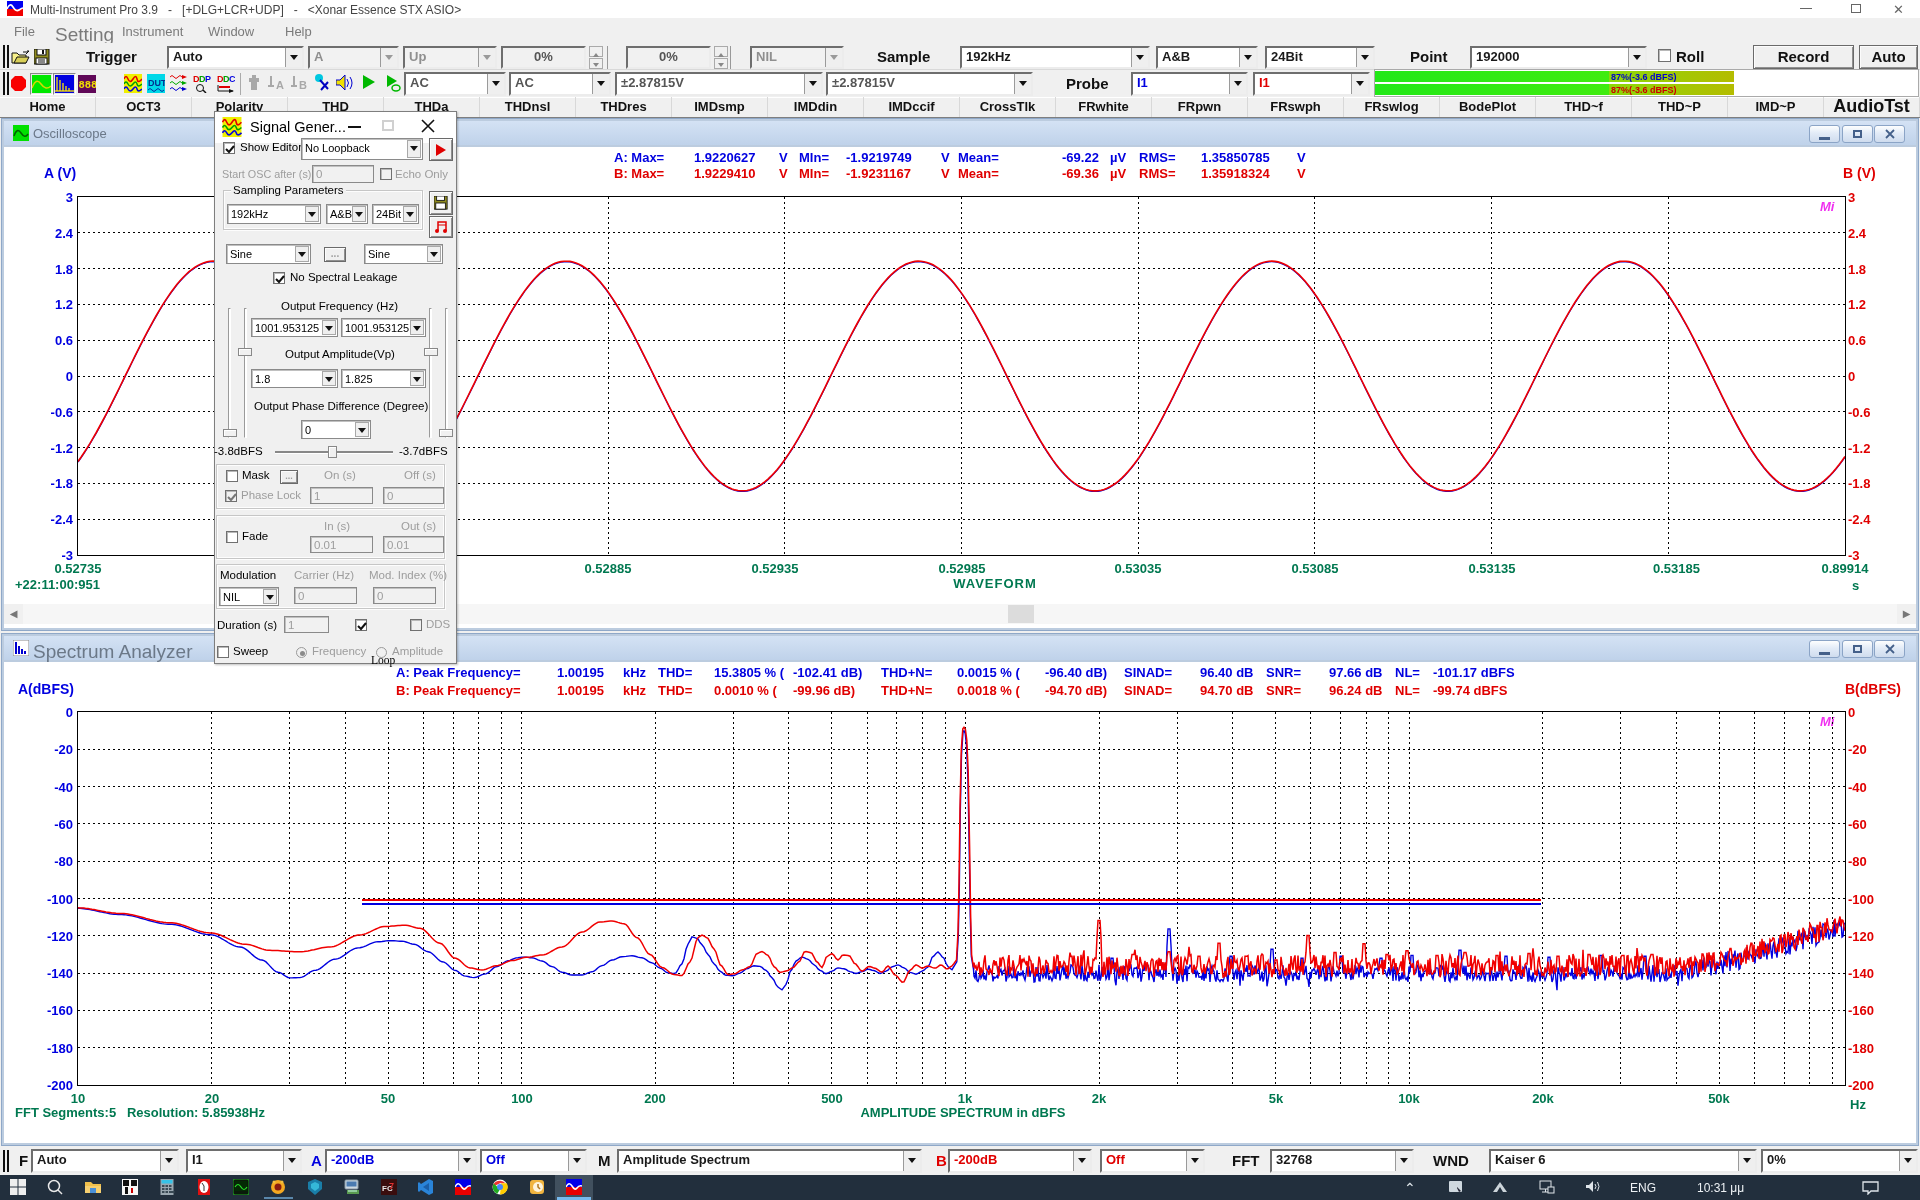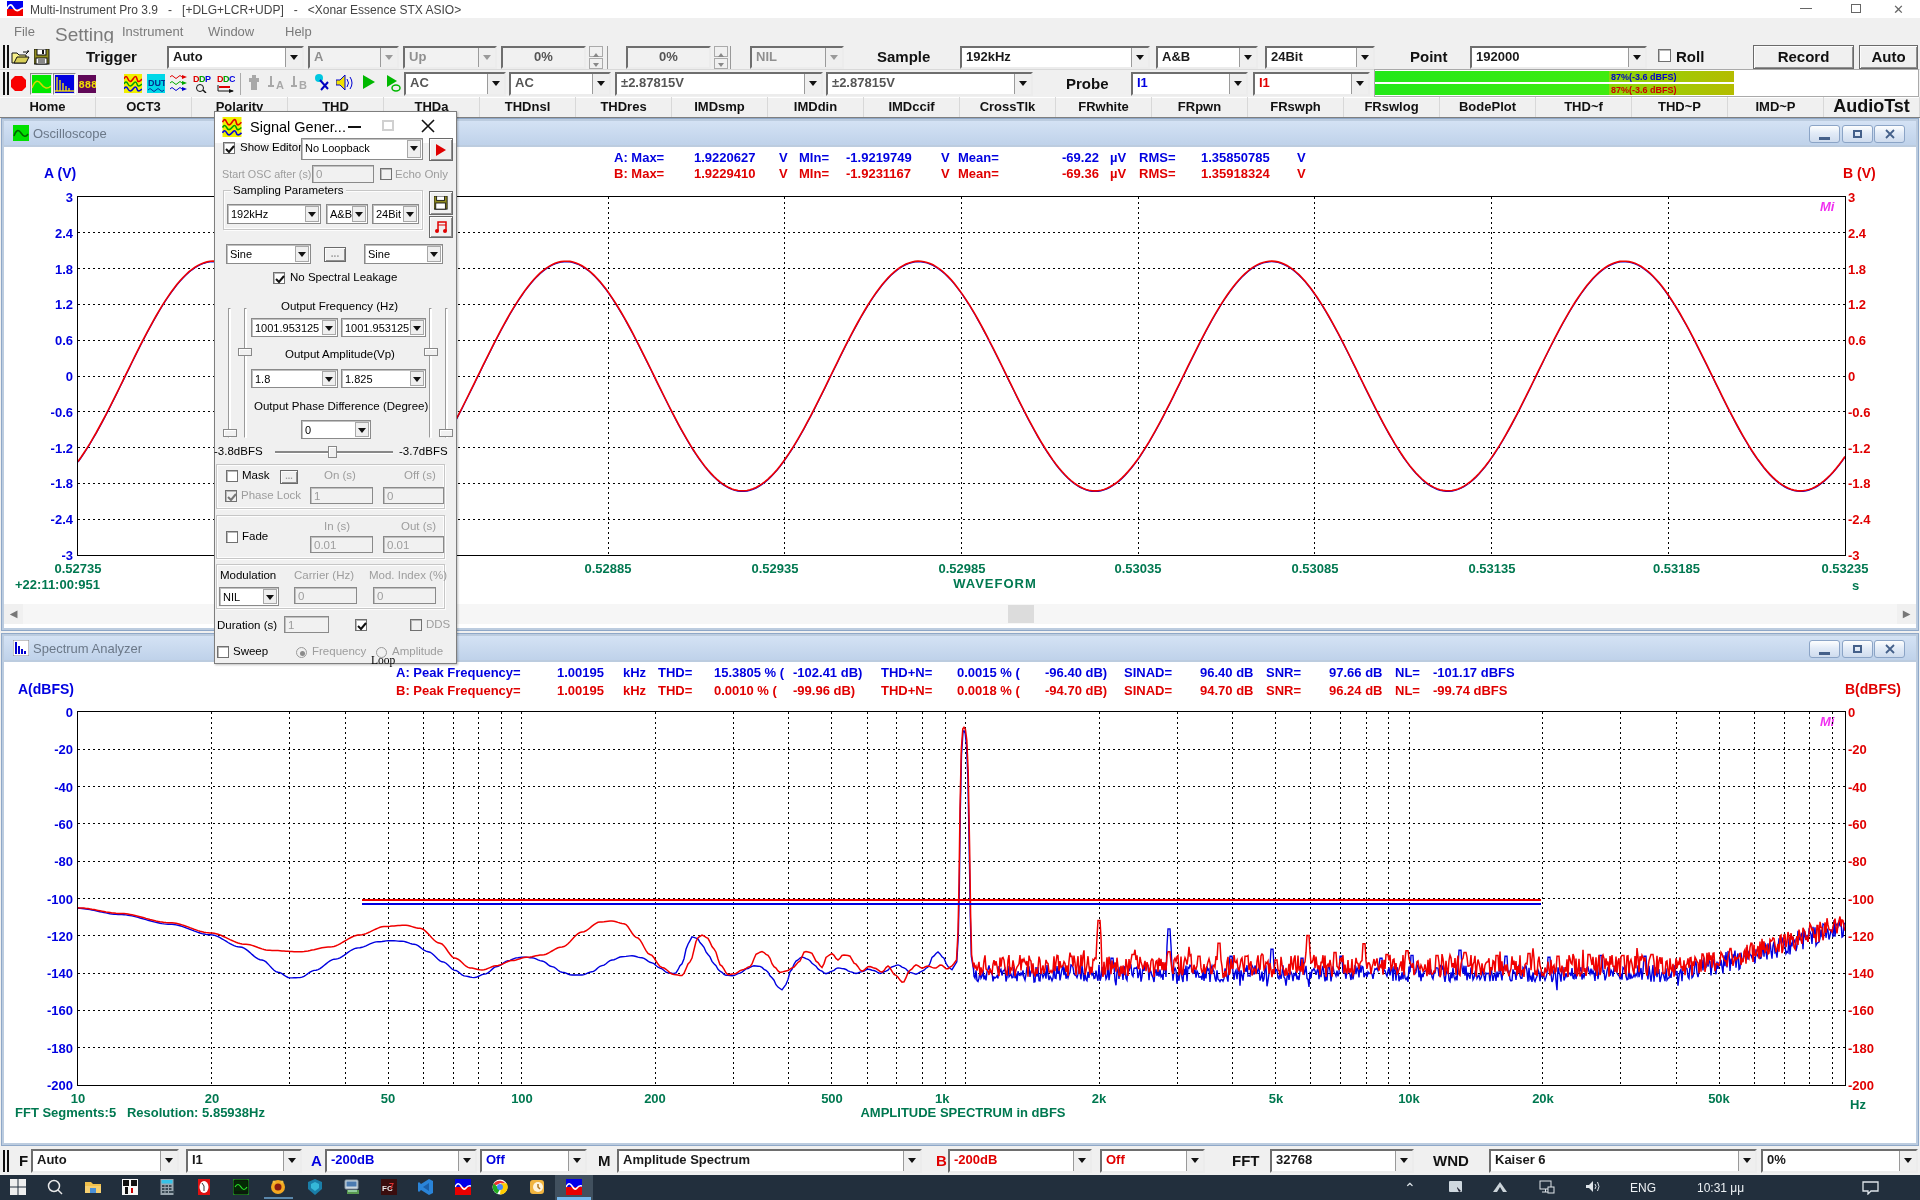--- a/index.html
+++ b/index.html
@@ -283,21 +283,21 @@
 <div class="tt grn" style="left:46px;top:561px;width:64px;text-align:center">0.52735</div>
 <div class="tt grn" style="left:223px;top:561px;width:64px;text-align:center">0.52785</div>
 <div class="tt grn" style="left:399px;top:561px;width:64px;text-align:center">0.52835</div>
 <div class="tt grn" style="left:576px;top:561px;width:64px;text-align:center">0.52885</div>
 <div class="tt grn" style="left:743px;top:561px;width:64px;text-align:center">0.52935</div>
 <div class="tt grn" style="left:930px;top:561px;width:64px;text-align:center">0.52985</div>
 <div class="tt grn" style="left:1106px;top:561px;width:64px;text-align:center">0.53035</div>
 <div class="tt grn" style="left:1283px;top:561px;width:64px;text-align:center">0.53085</div>
 <div class="tt grn" style="left:1460px;top:561px;width:64px;text-align:center">0.53135</div>
 <div class="tt grn" style="left:1636px;top:561px;width:64px;text-align:right">0.53185</div>
-<div class="tt grn" style="left:1813px;top:561px;width:64px;text-align:center">0.53235</div>
+<div class="tt grn" style="left:1813px;top:561px;width:64px;text-align:center">0.89914</div>
 <div class="tt grn" style="left:15px;top:577px">+22:11:00:951</div>
 <div class="tt grn" style="left:915px;top:576px;width:160px;text-align:center;letter-spacing:1px">WAVEFORM</div>
 <div class="tt grn" style="left:1852px;top:578px">s</div>
 <div class="ab" style="left:1820px;top:199px;font-size:13px;font-weight:bold;font-style:italic;color:#f030f0">Mi</div>
 <div class="ab" style="left:77px;top:196px;width:1769px;height:360px;border:1px solid #000">
 <svg width="1767" height="358" style="position:absolute;left:0;top:0">
 <g stroke="#000" stroke-width="1" stroke-dasharray="2,3" shape-rendering="crispEdges">
         <line x1="176.7" y1="0" x2="176.7" y2="358"></line>
         <line x1="0" y1="35.8" x2="1767" y2="35.8"></line>
         <line x1="353.4" y1="0" x2="353.4" y2="358"></line>
@@ -330,21 +330,21 @@
 <div class="ab" style="left:4px;top:636px;width:1912px;height:24px;background:linear-gradient(#d4e2f4,#bfd2ea)"></div>
 <svg class="ab" style="left:13px;top:640px" width="16" height="16">
     <rect width="16" height="16" fill="#fff" stroke="#888"></rect>
     <g stroke="#0000d0" stroke-width="2">
       <line x1="3" y1="14" x2="3" y2="2"></line>
       <line x1="6" y1="14" x2="6" y2="6"></line>
       <line x1="9" y1="14" x2="9" y2="9"></line>
       <line x1="12" y1="14" x2="12" y2="11"></line>
     </g>
   </svg>
-<div class="ab" style="left:33px;top:641px;font-size:13px;color:#6b7888">Spectrum Analyzer</div>
+<div class="ab" style="left:33px;top:641px;font-size:19px;color:#6b7888">Spectrum Analyzer</div>
 <div class="wbtn" style="left:1809px;top:640px">
     <div style="margin:11px auto 0;width:11px;border-top:3px solid #44608a"></div>
   </div>
 <div class="wbtn" style="left:1842px;top:640px">
     <div style="margin:4px auto 0;width:9px;height:8px;border:2px solid #44608a"></div>
   </div>
 <div class="wbtn" style="left:1874px;top:640px"><svg width="10" height="10" style="margin-top:3px">
       <path d="M1 1 L9 9 M9 1 L1 9" stroke="#44608a" stroke-width="1.8"></path>
     </svg></div>
 <div class="ab" style="left:4px;top:662px;width:1912px;height:481px;background:#fff"></div>
@@ -401,21 +401,21 @@
 <div class="tt blue" style="left:30px;top:1041px;width:43px;text-align:right">-180</div>
 <div class="tt red" style="left:1848px;top:1041px">-180</div>
 <div class="tt blue" style="left:30px;top:1078px;width:43px;text-align:right">-200</div>
 <div class="tt red" style="left:1848px;top:1078px">-200</div>
 <div class="tt grn" style="left:48px;top:1091px;width:60px;text-align:center">10</div>
 <div class="tt grn" style="left:182px;top:1091px;width:60px;text-align:center">20</div>
 <div class="tt grn" style="left:358px;top:1091px;width:60px;text-align:center">50</div>
 <div class="tt grn" style="left:492px;top:1091px;width:60px;text-align:center">100</div>
 <div class="tt grn" style="left:625px;top:1091px;width:60px;text-align:center">200</div>
 <div class="tt grn" style="left:802px;top:1091px;width:60px;text-align:center">500</div>
-<div class="tt grn" style="left:935px;top:1091px;width:60px;">1k</div>
+<div class="tt grn" style="left:935px;top:1091px;width:60px;text-align:center">1k</div>
 <div class="tt grn" style="left:1069px;top:1091px;width:60px;text-align:center">2k</div>
 <div class="tt grn" style="left:1246px;top:1091px;width:60px;text-align:center">5k</div>
 <div class="tt grn" style="left:1379px;top:1091px;width:60px;text-align:center">10k</div>
 <div class="tt grn" style="left:1513px;top:1091px;width:60px;text-align:center">20k</div>
 <div class="tt grn" style="left:1689px;top:1091px;width:60px;text-align:center">50k</div>
 <div class="tt grn" style="left:1850px;top:1097px">Hz</div>
 <div class="tt grn" style="left:15px;top:1105px">FFT Segments:5&nbsp;&nbsp;&nbsp;Resolution: 5.85938Hz</div>
 <div class="tt grn" style="left:843px;top:1105px;width:240px;text-align:center">AMPLITUDE SPECTRUM in dBFS</div>
 <div class="ab" style="left:1820px;top:714px;font-size:13px;font-weight:bold;font-style:italic;color:#f030f0">Mi</div>
 <div class="ab" style="left:77px;top:711px;width:1769px;height:375px;border:1px solid #000">

